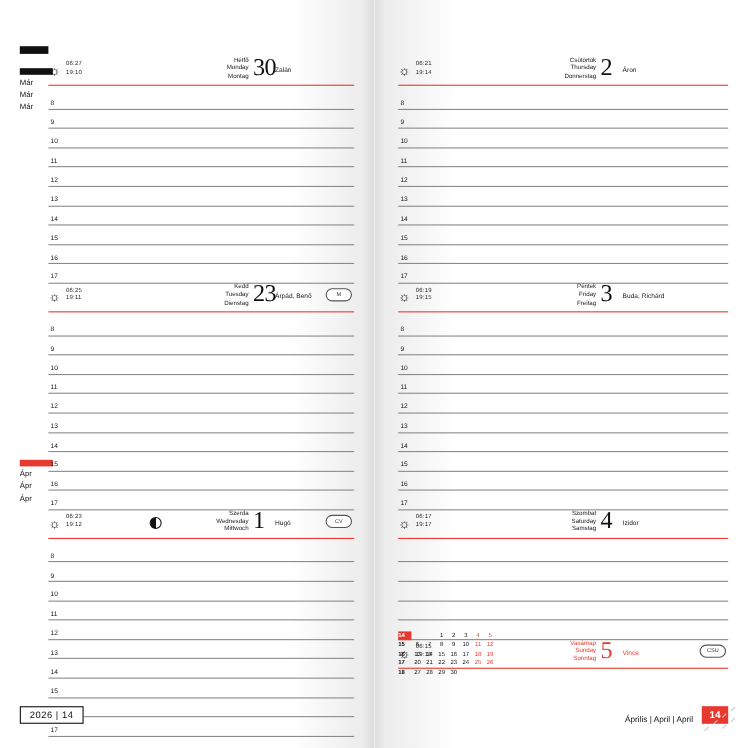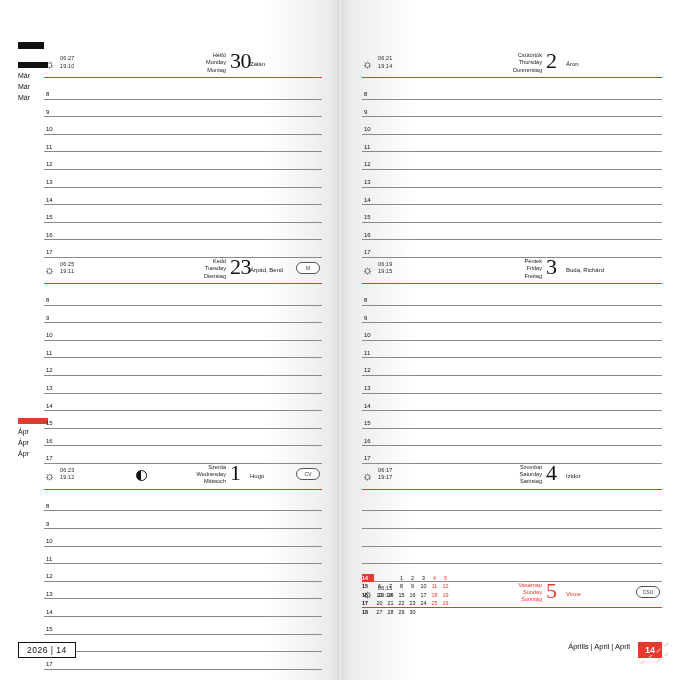--- a/index.html
+++ b/index.html
@@ -180,21 +180,21 @@
   .right .footer{right:18px;}
   .footer-box{
     display:inline-block;
     border:1px solid #111;
     padding:2px 8px;
     font-size:8.5px;
     letter-spacing:.5px;
     background:#fff;
   }
   .footer-right{
-    display:flex;align-items:flex-start;gap:8px;
+    display:flex;align-items:flex-end;gap:8px;
   }
   .footer-red{
     background:#e8392f;
     color:#fff;
     padding:3px 7px;
     font-size:9px;
     font-weight:bold;
   }
   .footer-label{font-size:7.5px;}
 

